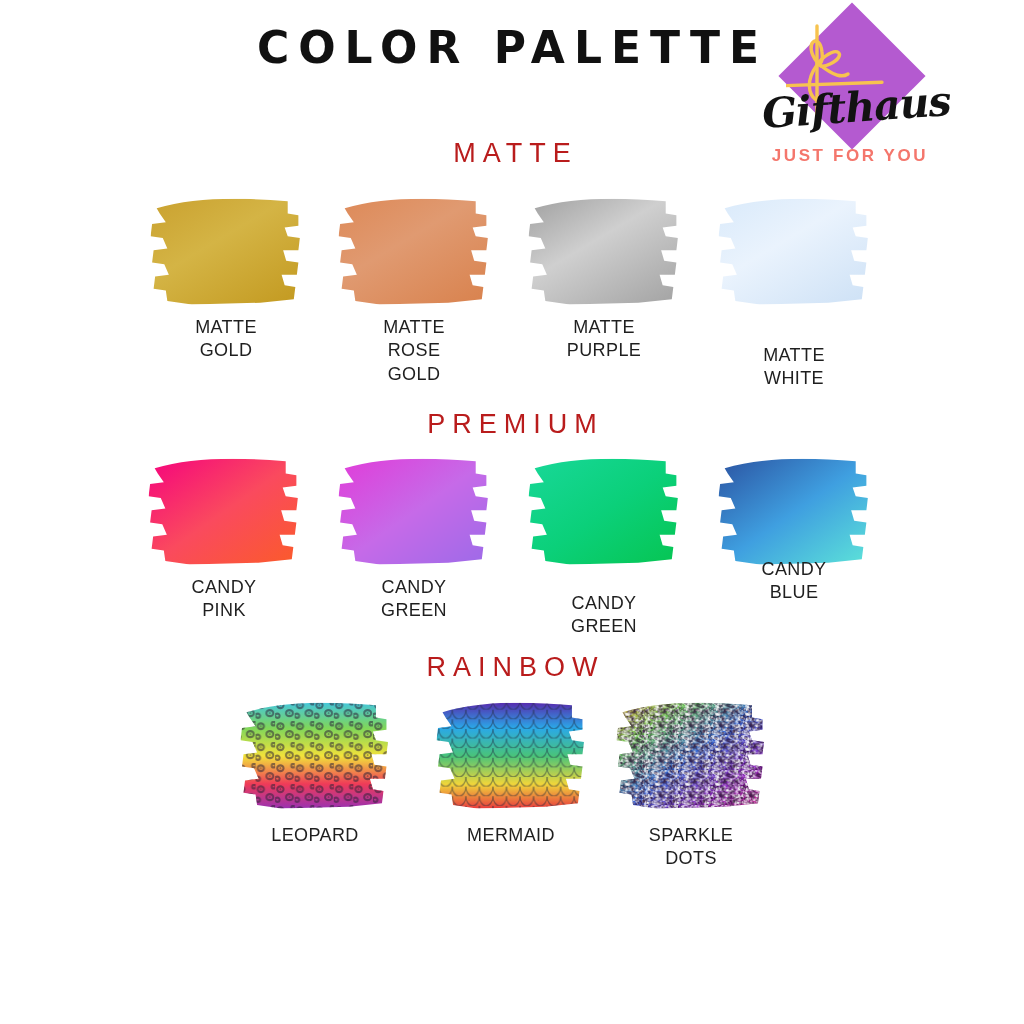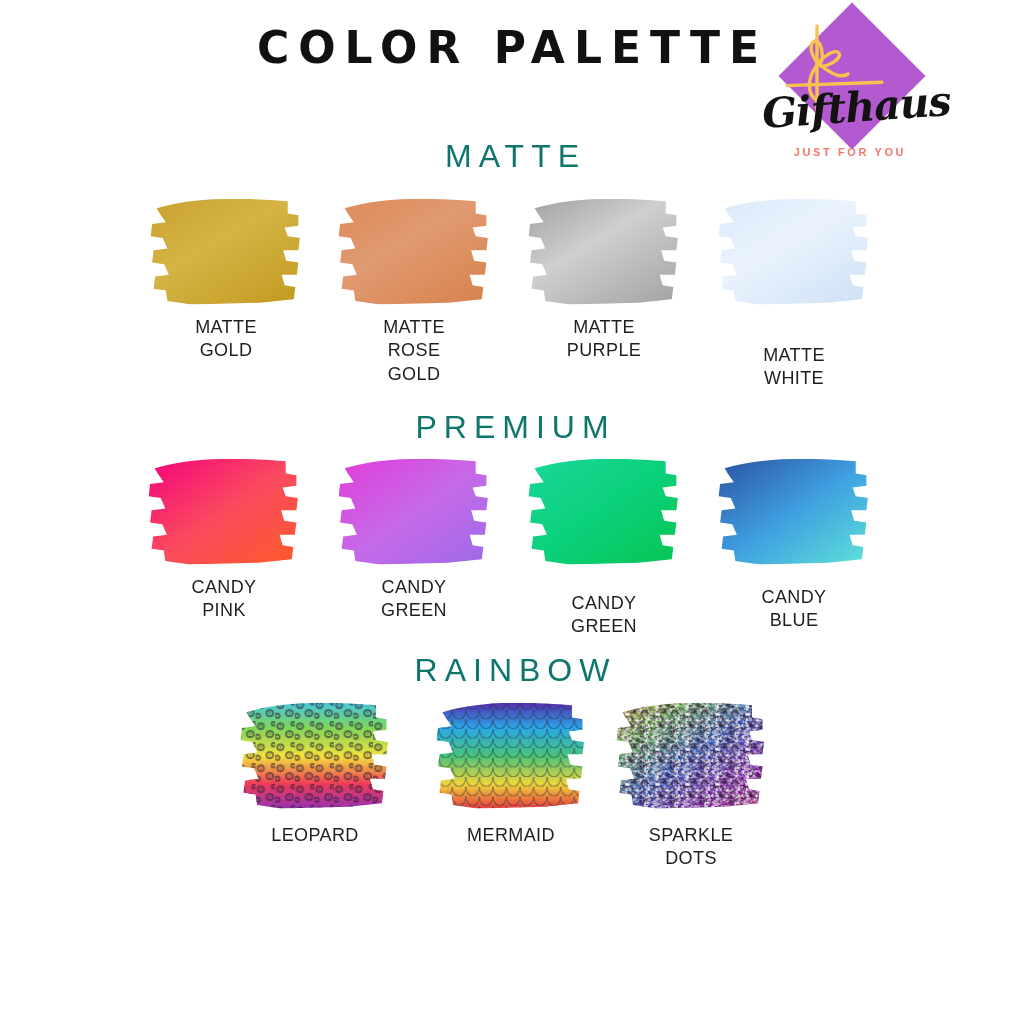--- a/index.html
+++ b/index.html
@@ -51,35 +51,35 @@
     font-size:41px;
     color:#121212;
     letter-spacing:-1px;
     transform:rotate(-4deg);
   }
   .logo .tagline{
     position:absolute;left:0;top:124px;width:176px;
     text-align:center;
     font-family:"Liberation Sans", sans-serif;
     font-weight:700;
-    font-size:11px;
+    font-size:17px;
     letter-spacing:2.6px;
     color:#f4766c;
   }
 
   
   .section-header{
     position:absolute;
     left:0;right:0;
     text-align:center;
     font-family:"Liberation Sans", sans-serif;
     font-weight:400;
-    font-size:32px;
+    font-size:27px;
     letter-spacing:7px;
-    color:#0f766e;
+    color:#b91c1c;
     padding-left:7px;
   }
   #hdr-matte{top:138px;}
   #hdr-premium{top:409px;}
   #hdr-rainbow{top:652px;}
 
   
   .swatch{position:absolute;}
   .stroke{
     position:absolute;left:0;top:0;
@@ -298,21 +298,21 @@
            <clipPath id="cs7">
                 <path d="M14,14 C60,2 118,1 186,6 L186,20 L200,22 L200,34 L182,36 L186,46 L202,48 L200,62 L180,62 L184,74 L200,76 L198,90 L178,90 L182,102 L196,104 L194,118 L150,122 L60,124 L28,120 L26,108 L10,106 L12,92 L30,90 L24,78 L8,76 L10,62 L28,60 L22,48 L6,46 L8,32 L26,30 L18,20 Z"></path>
               </clipPath>
          </defs>
          <g clip-path="url(#cs7)">
            <rect x="0" y="0" width="210" height="128" fill="url(#gs7)"></rect>
 
          </g>
        </svg>
         </div>
-        <div class="label" style="top: 130px;">CANDY BLUE</div>
+        <div class="label" style="top: 102px;">CANDY BLUE</div>
       </div>
       <div class="swatch" style="left: 236px; top: 700px; width: 158px; height: 112px;">
         <div class="stroke">
           <svg viewBox="0 0 210 128" preserveAspectRatio="none">
          <defs>
            <linearGradient id="gs8" x1="0" y1="0" x2="0" y2="1">
                 <stop offset="0%" stop-color="#3fc5e8"></stop>
                 <stop offset="25%" stop-color="#7fd65a"></stop>
                 <stop offset="50%" stop-color="#f2e23a"></stop>
                 <stop offset="75%" stop-color="#ef3b58"></stop>

